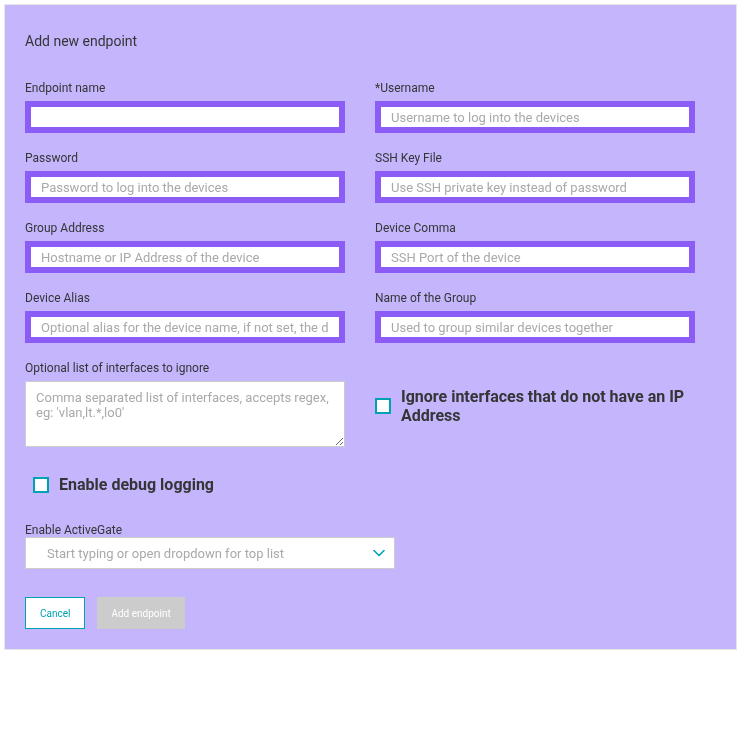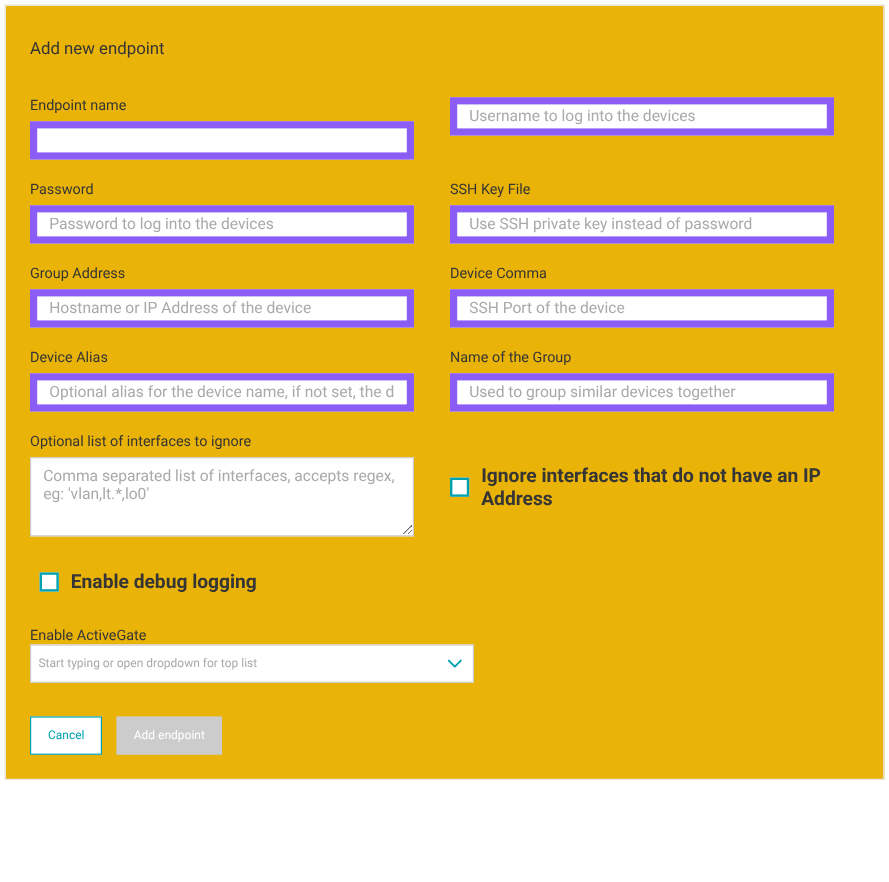--- a/index.html
+++ b/index.html
@@ -8,21 +8,21 @@
       padding: 0;
     }
     body {
       font-family: -apple-system, BlinkMacSystemFont, "Segoe UI", Roboto, Arial, sans-serif;
       font-size: 13px;
       color: #353535;
       background: #ffffff;
       padding: 4px;
     }
     .panel {
-      background: #eab308;
+      background: #c4b5fd;
       border: 1px solid #e6e6e6;
       padding: 28px 20px 20px 20px;
       width: 733px;
     }
     .panel-title {
       font-size: 14px;
       color: #353535;
       font-weight: 400;
       margin-bottom: 32px;
     }
@@ -99,22 +99,22 @@
     }
     .dropdown-wrap {
       position: relative;
       width: 370px;
     }
     .dropdown-input {
       width: 100%;
       height: 32px;
       border: 1px solid #cccccc;
       background: #ffffff;
-      padding: 0 34px 0 6px;
-      font-size: 10px;
+      padding: 0 34px 0 21px;
+      font-size: 13px;
       color: #a9a9a9;
       font-family: inherit;
       outline: none;
       cursor: pointer;
       text-align: left;
       display: flex;
       align-items: center;
     }
     .dropdown-chevron {
       position: absolute;
@@ -162,20 +162,21 @@
 
 <div class="panel">
   <h2 class="panel-title">Add new endpoint</h2>
 
   <div class="form-row">
     <div class="form-col">
       <label class="field-label">Endpoint name</label>
       <input type="text" class="text-input" placeholder="" style="">
     </div>
     <div class="form-col">
+      <label class="field-label">*Username</label>
       <input type="text" class="text-input" placeholder="Username to log into the devices" style="">
     </div>
   </div>
 
   <div class="form-row">
     <div class="form-col">
       <label class="field-label">Password</label>
       <input type="password" class="text-input" placeholder="Password to log into the devices" style="">
     </div>
     <div class="form-col">

